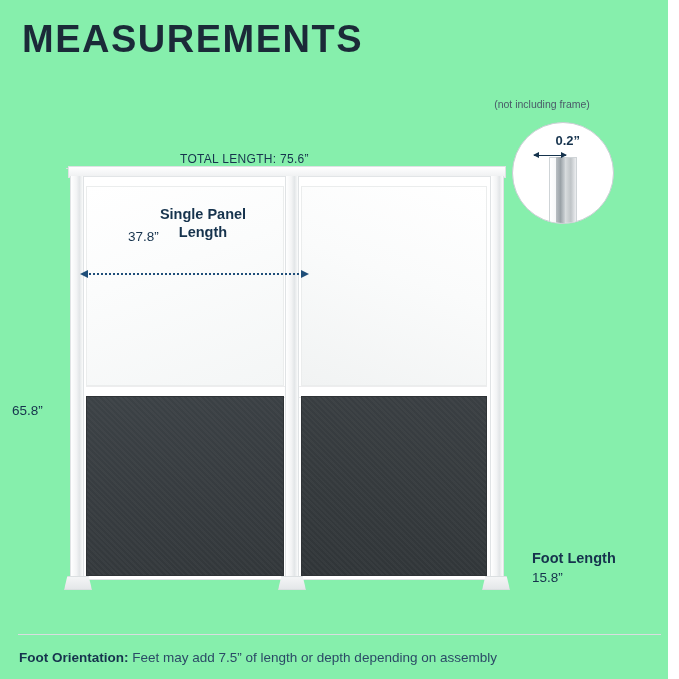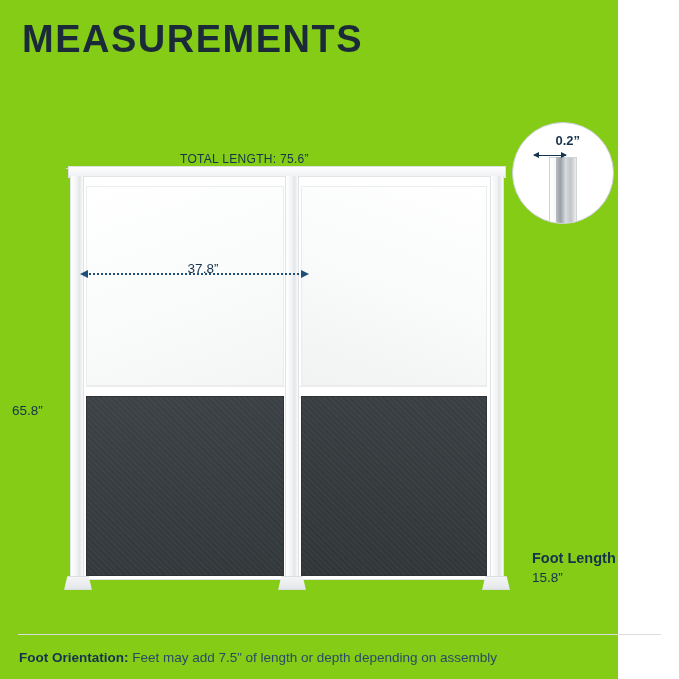--- a/index.html
+++ b/index.html
@@ -11,23 +11,23 @@
     width: 679px;
     height: 679px;
     position: relative;
     font-family: "Liberation Sans", sans-serif;
     overflow: hidden;
   }
 
   #stage {
     position: absolute;
     left: 0; top: 0;
-    width: 618px;
+    width: 668px;
     height: 679px;
-    background: #84cc16;
+    background: #86efac;
   }
 
   
   .title {
     position: absolute;
     left: 22px;
     top: 18px;
     font-size: 38px;
     font-weight: bold;
     letter-spacing: 1.5px;
@@ -240,23 +240,23 @@
     width: 150px;
     text-align: center;
     font-size: 14.5px;
     font-weight: bold;
     color: #16334d;
     line-height: 1.25;
   }
   .sp-value {
     position: absolute;
     left: 128px;
-    top: 261px;
+    top: 229px;
     width: 150px;
-    text-align: center;
+    text-align: left;
     font-size: 13.5px;
     color: #16334d;
   }
   .sp-dim {
     position: absolute;
     left: 86px;
     top: 273px;
     width: 217px;
     height: 0;
     border-top: 2px dotted #1f4e79;
@@ -321,20 +321,21 @@
     color: #16334d;
   }
 </style>
 </head>
 <body>
 
 <div id="stage">
 
   <div class="title">MEASUREMENTS</div>
 
+  <div class="pt-sub">(not including frame)</div>
   <div class="pt-circle">
     <div class="bar-outer"></div>
     <div class="bar-inner"></div>
   </div>
   <div class="pt-value">0.2”</div>
   <div class="pt-arrow"></div>
 
   <div class="total-label">TOTAL LENGTH: 75.6”</div>
   <div class="total-line"></div>
 
@@ -354,20 +355,24 @@
 
     <div class="post left"></div>
     <div class="post mid"></div>
     <div class="post right"></div>
 
     <div class="foot left"></div>
     <div class="foot mid"></div>
     <div class="foot right"></div>
   </div>
 
+  <div class="sp-label">
+    <span>Single Panel</span><br>
+    <span>Length</span>
+  </div>
   <div class="sp-value">37.8”</div>
   <div class="sp-dim"></div>
 
   <div class="h-label">65.8”</div>
 
   <div class="fl-label">Foot Length</div>
   <div class="fl-value">15.8”</div>
 
   <div class="footer-rule"></div>
   <div class="footer">

